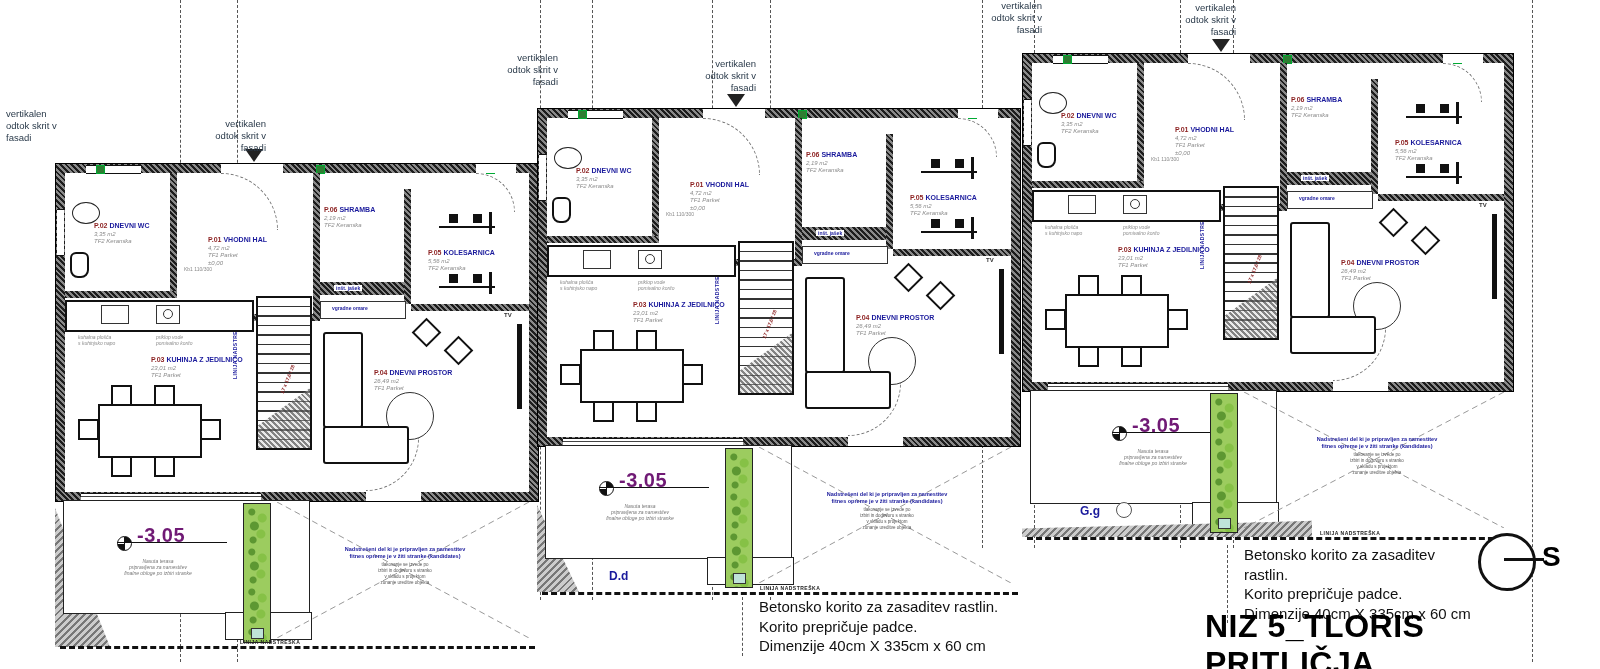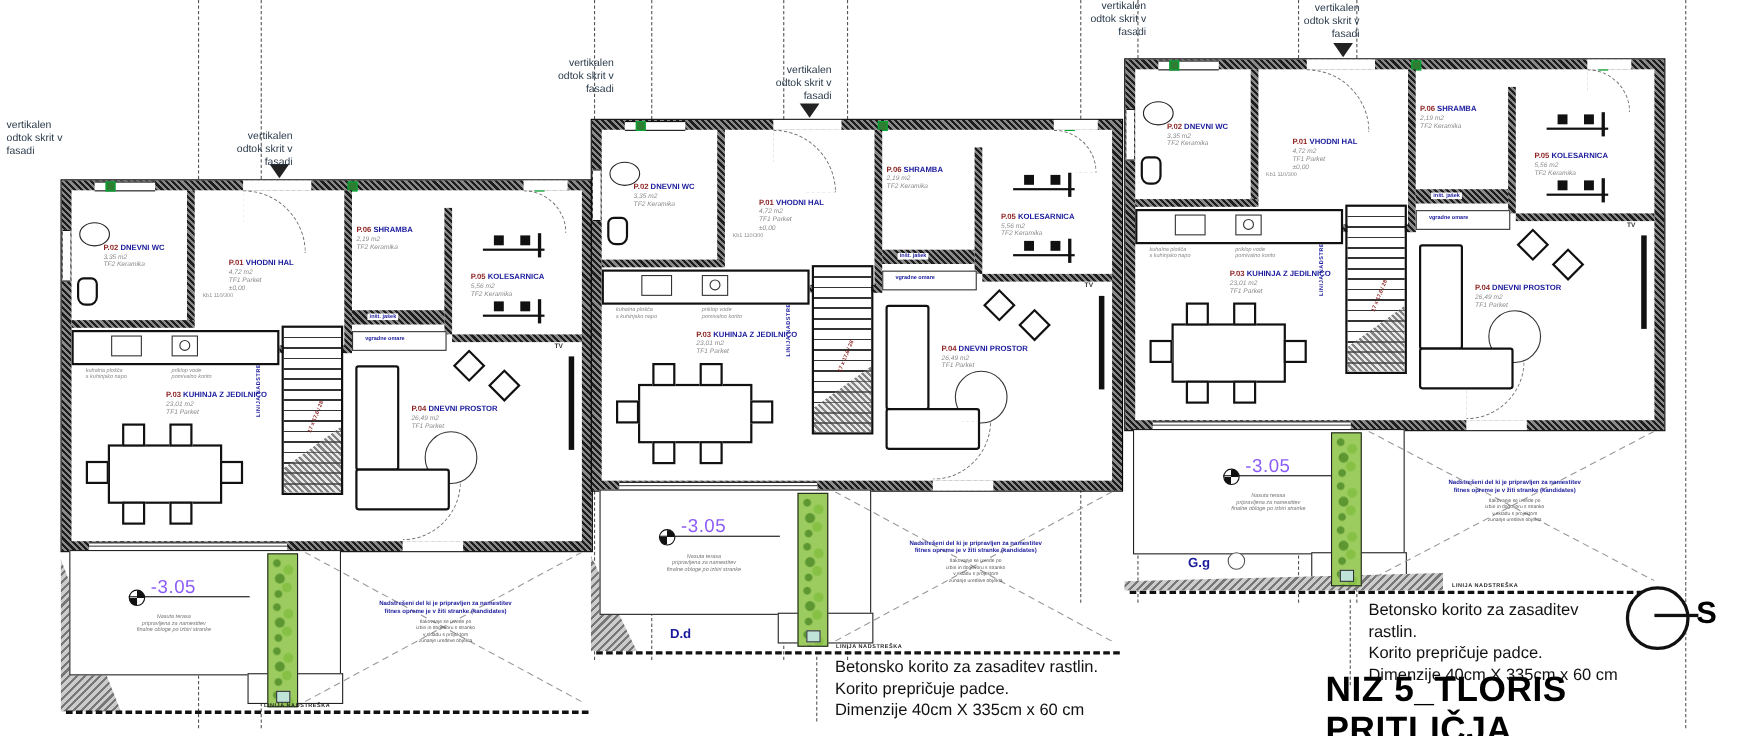--- a/index.html
+++ b/index.html
@@ -58,21 +58,21 @@
   .tstep{position:absolute;left:170px;top:112px;width:85px;height:26px;border:1.5px solid #222;background:#fff}
   .planter{position:absolute;left:188px;top:3px;width:26px;height:138px;border:1.5px solid #222;
            background:
             radial-gradient(circle at 30% 20%,#5d9732 0 3px,transparent 4px),
             radial-gradient(circle at 70% 35%,#86c146 0 4px,transparent 5px),
             radial-gradient(circle at 40% 55%,#5d9732 0 4px,transparent 5px),
             radial-gradient(circle at 65% 75%,#86c146 0 4px,transparent 5px),
             radial-gradient(circle at 35% 90%,#5d9732 0 3px,transparent 4px),
             #9ccc5f;background-size:26px 40px}
   .planter i{position:absolute;left:7px;bottom:3px;width:11px;height:9px;background:#bfe3d8;border:1px solid #333}
-  .lvl{position:absolute;font-size:17px;font-weight:normal;color:#8b5cf6;letter-spacing:.5px}
+  .lvl{position:absolute;font-size:20px;font-weight:bold;color:#701a75;letter-spacing:.5px}
   .lvlicon{position:absolute;width:13px;height:13px;border-radius:50%;border:1px solid #111;
            background:conic-gradient(#111 0 90deg,#fff 90deg 180deg,#111 180deg 270deg,#fff 270deg)}
   .lvlline{position:absolute;height:0;border-top:1px solid #111}
   .xnote-b{position:absolute;font-size:5.5px;font-weight:bold;color:#1a1a9c;text-align:center;
            line-height:1.3;white-space:pre-line;width:190px}
   .xnote-g{position:absolute;font-size:4.5px;color:#555;text-align:center;line-height:1.3;
            white-space:pre-line;width:150px}
   .seclbl{position:absolute;font-size:12px;font-weight:bold;color:#1a1a9c}
   .seccirc{position:absolute;width:14px;height:14px;border:1px solid #555;border-radius:50%;background:#fff}
   .hatchwedge{position:absolute;background:repeating-linear-gradient(135deg,#777 0 2px,#ccc 2px 5px)}

